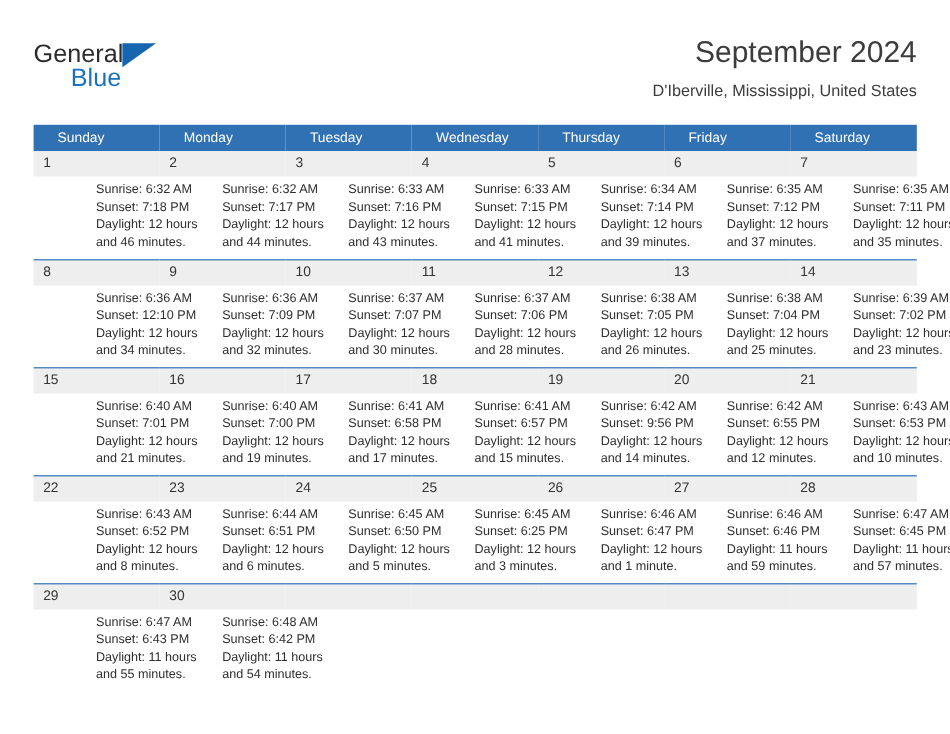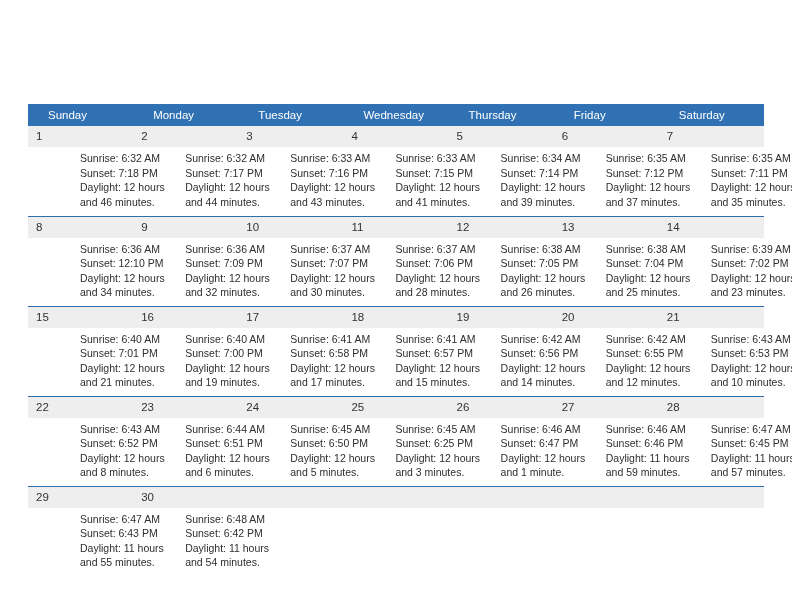--- a/index.html
+++ b/index.html
@@ -137,21 +137,30 @@
   }
   .details div { white-space: nowrap; }
 </style>
 </head>
 <body>
 
 <div id="page">
 
   <div class="header">
 
-
+    <div class="logo">
+      <span class="logo-general">General</span>
+      <span class="logo-triangle"></span>
+      <span class="logo-blue">Blue</span>
+    </div>
+
+    <div class="title-block">
+      <h1 class="cal-title">September 2024</h1>
+      <div class="cal-subtitle">D'Iberville, Mississippi, United States</div>
+    </div>
 
   </div>
 
   <div class="calendar">
     <table class="cal-table">
       <thead>
         <tr>
           <th>Sunday</th>
           <th>Monday</th>
           <th>Tuesday</th>
@@ -326,21 +335,21 @@
                 <div>Sunrise: 6:41 AM</div>
                 <div>Sunset: 6:57 PM</div>
                 <div>Daylight: 12 hours</div>
                 <div>and 15 minutes.</div>
               </div>
             </td>
             <td>
               <div class="daynum">19</div>
               <div class="details">
                 <div>Sunrise: 6:42 AM</div>
-                <div>Sunset: 6:56 PM</div>
+                <div>Sunset: 9:56 PM</div>
                 <div>Daylight: 12 hours</div>
                 <div>and 14 minutes.</div>
               </div>
             </td>
             <td>
               <div class="daynum">20</div>
               <div class="details">
                 <div>Sunrise: 6:42 AM</div>
                 <div>Sunset: 6:55 PM</div>
                 <div>Daylight: 12 hours</div>

